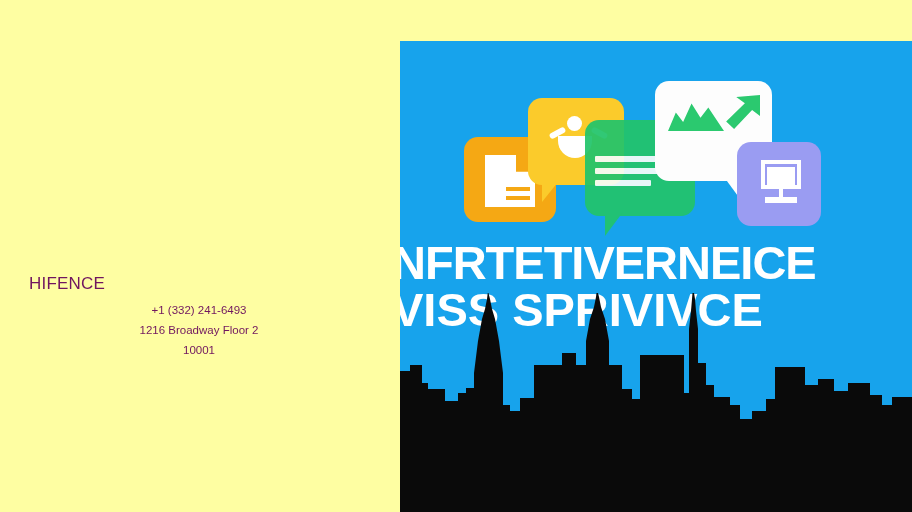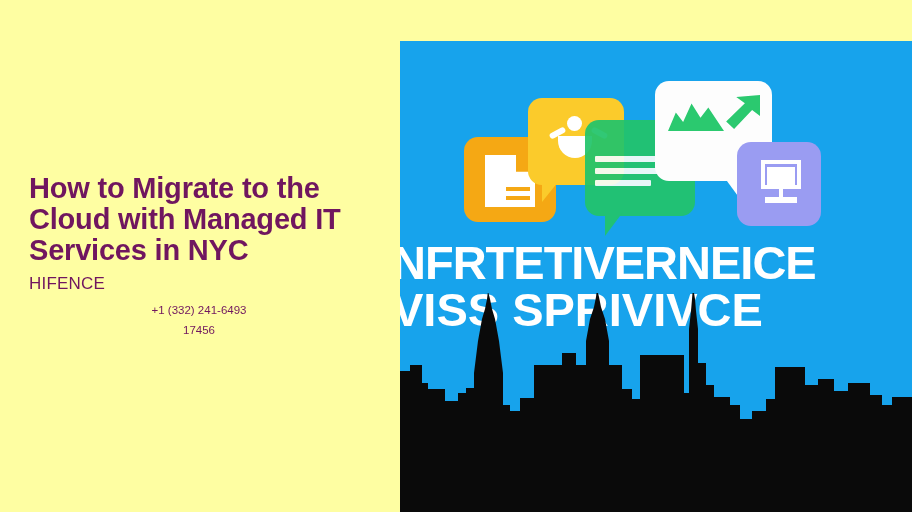--- a/index.html
+++ b/index.html
@@ -260,27 +260,27 @@
     width: 512px; height: 260px;
   }
 </style>
 </head>
 <body>
 
 <div class="page">
 
   <div class="left-panel">
 
-    <div class="title">How to Migrate to the Cloud with Managed IT Services in NYC</div>
 
     <div class="brand">HIFENCE</div>
 
     <div class="contact-list">
       <div class="contact-line">+1 (332) 241-6493</div>
-      <div class="contact-line">17456</div>
+      <div class="contact-line">1216 Broadway Floor 2</div>
+      <div class="contact-line">10001</div>
     </div>
 
 
   </div>
 
   <div class="right-image">
     <div class="art-stage">
 
       <div class="card card-orange">
         <div class="doc-icon">

